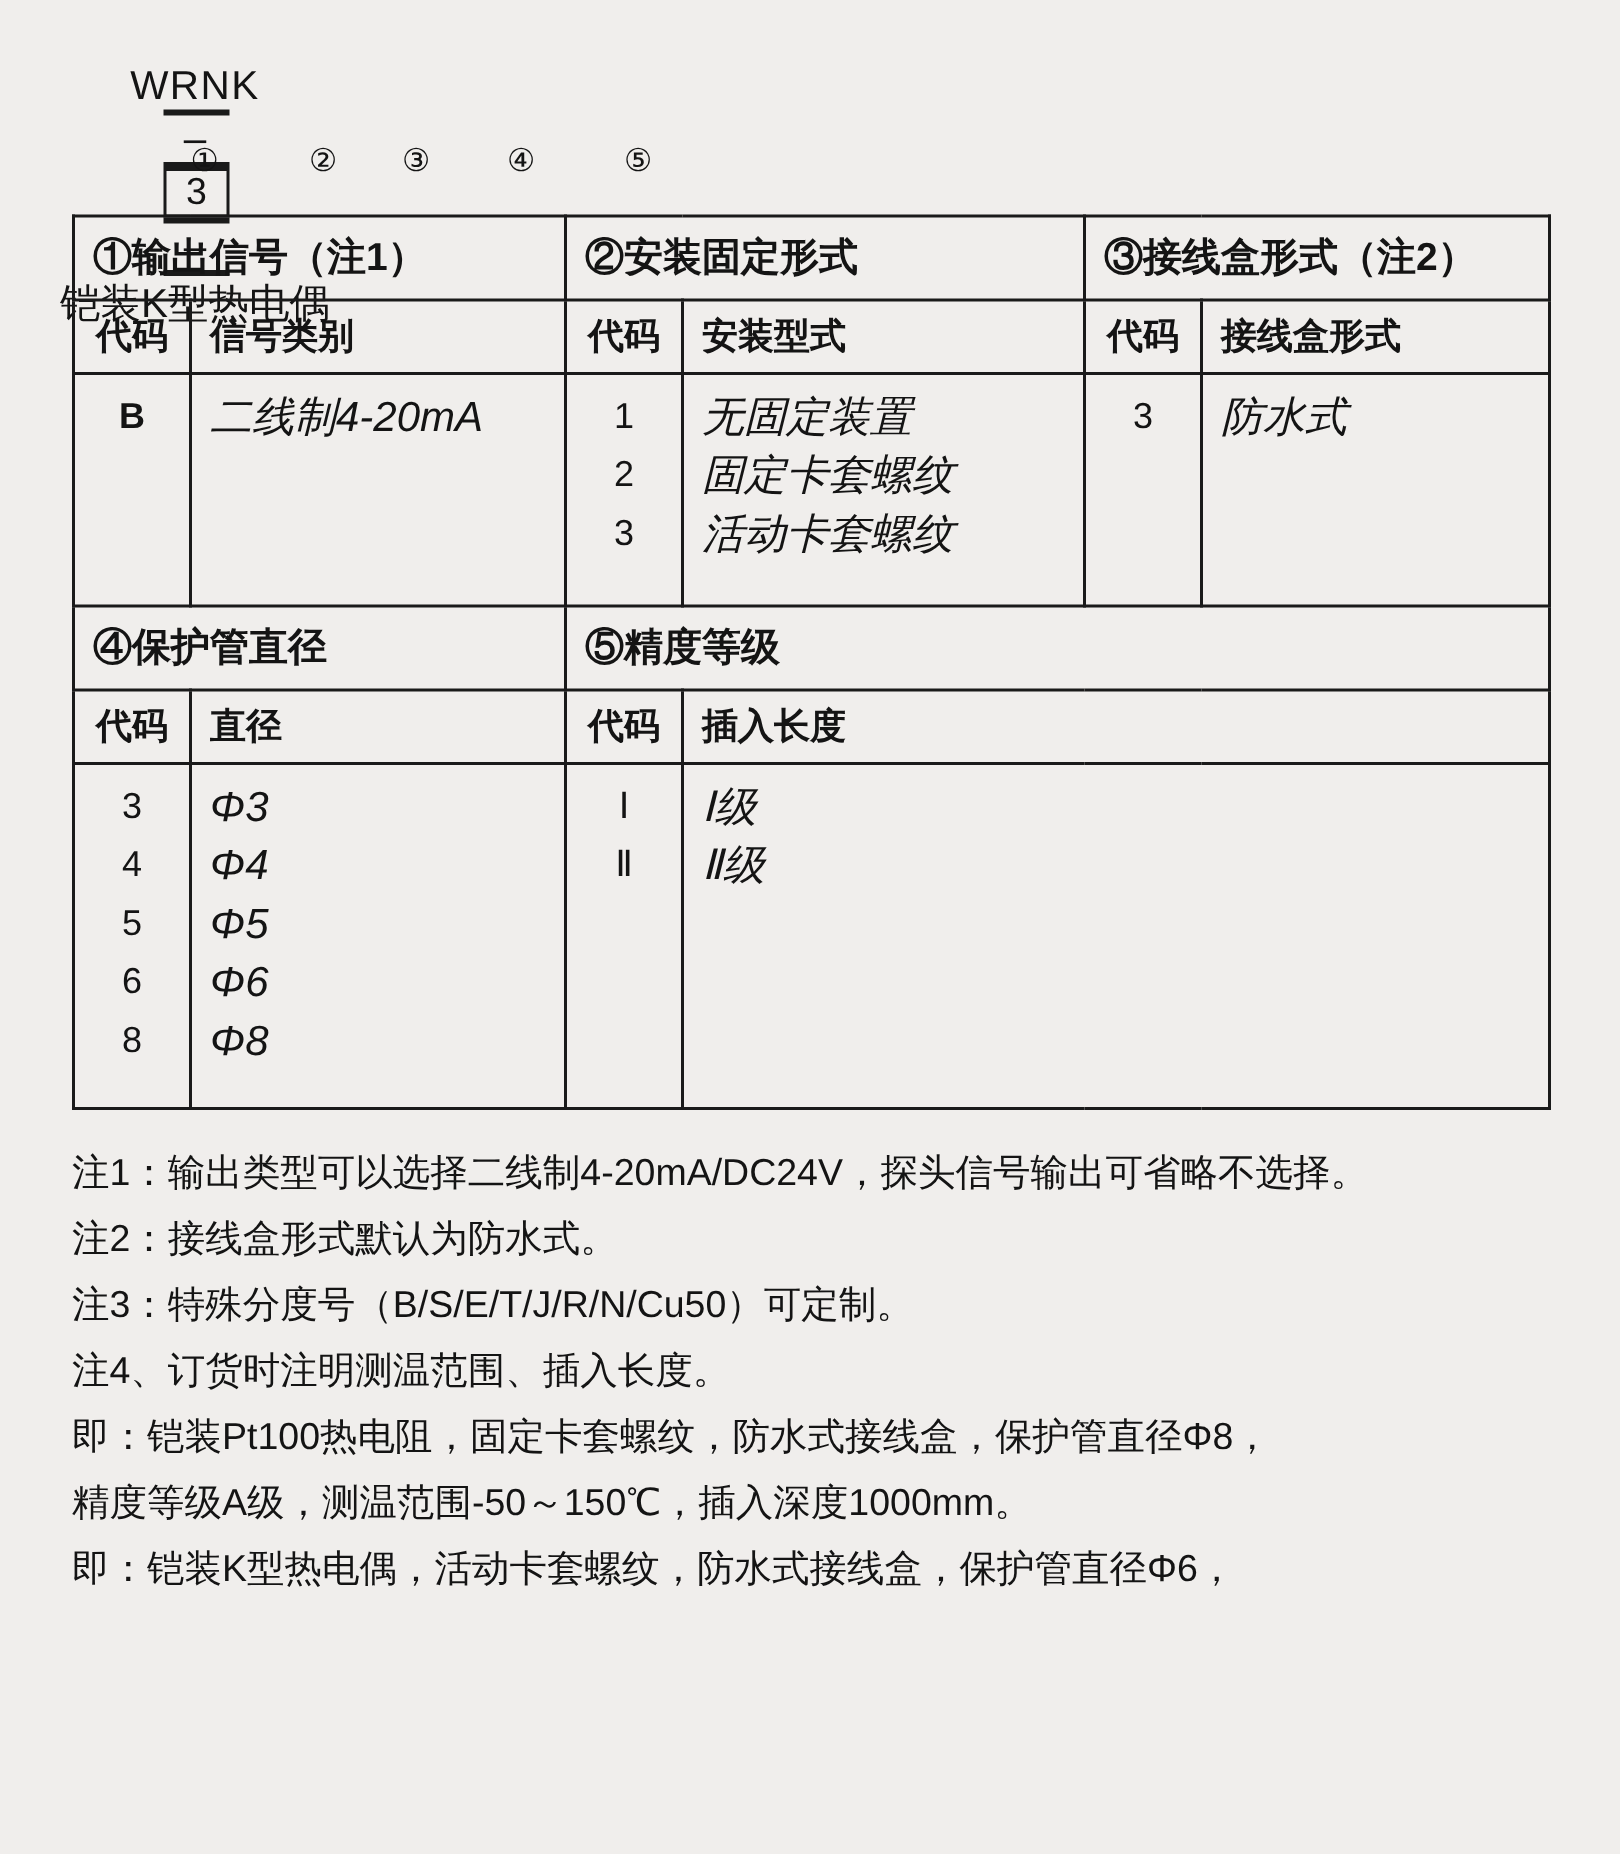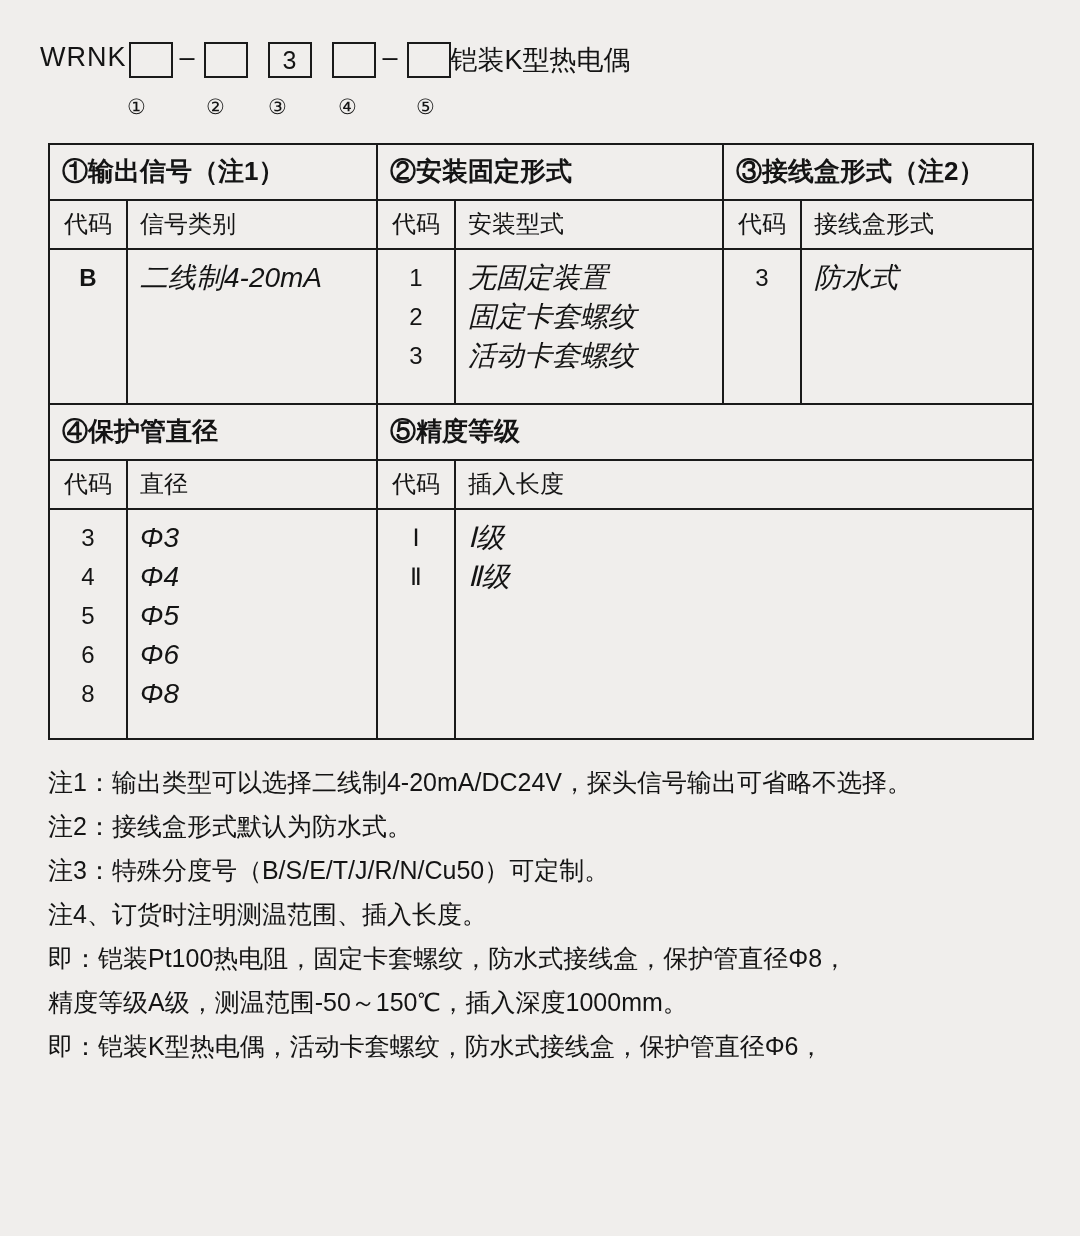--- a/index.html
+++ b/index.html
@@ -15,22 +15,23 @@
     position: relative;
     overflow: hidden;
   }
 
   
   .code-line {
     position: absolute;
     left: 40px;
     top: 42px;
     display: flex;
-    align-items: flex-start;
+    align-items: center;
     height: 46px;
+    flex-direction: column;
   }
   .code-prefix {
     font-size: 27px;
     letter-spacing: 1px;
     font-weight: 500;
   }
   .code-box {
     width: 44px;
     height: 36px;
     border: 2px solid #1a1a1a;
@@ -84,20 +85,21 @@
   .hdr {
     font-size: 26px;
     font-weight: 600;
     padding: 9px 12px 10px 12px !important;
     white-space: nowrap;
   }
   .sub {
     font-size: 24px;
     padding: 7px 12px 8px 12px !important;
     white-space: nowrap;
+    font-weight: bold;
   }
   .sub.center { text-align: center; }
   .cellpad {
     padding: 8px 12px 14px 12px !important;
   }
   .codecol {
     text-align: center;
     font-size: 24px;
   }
   .valcol {

